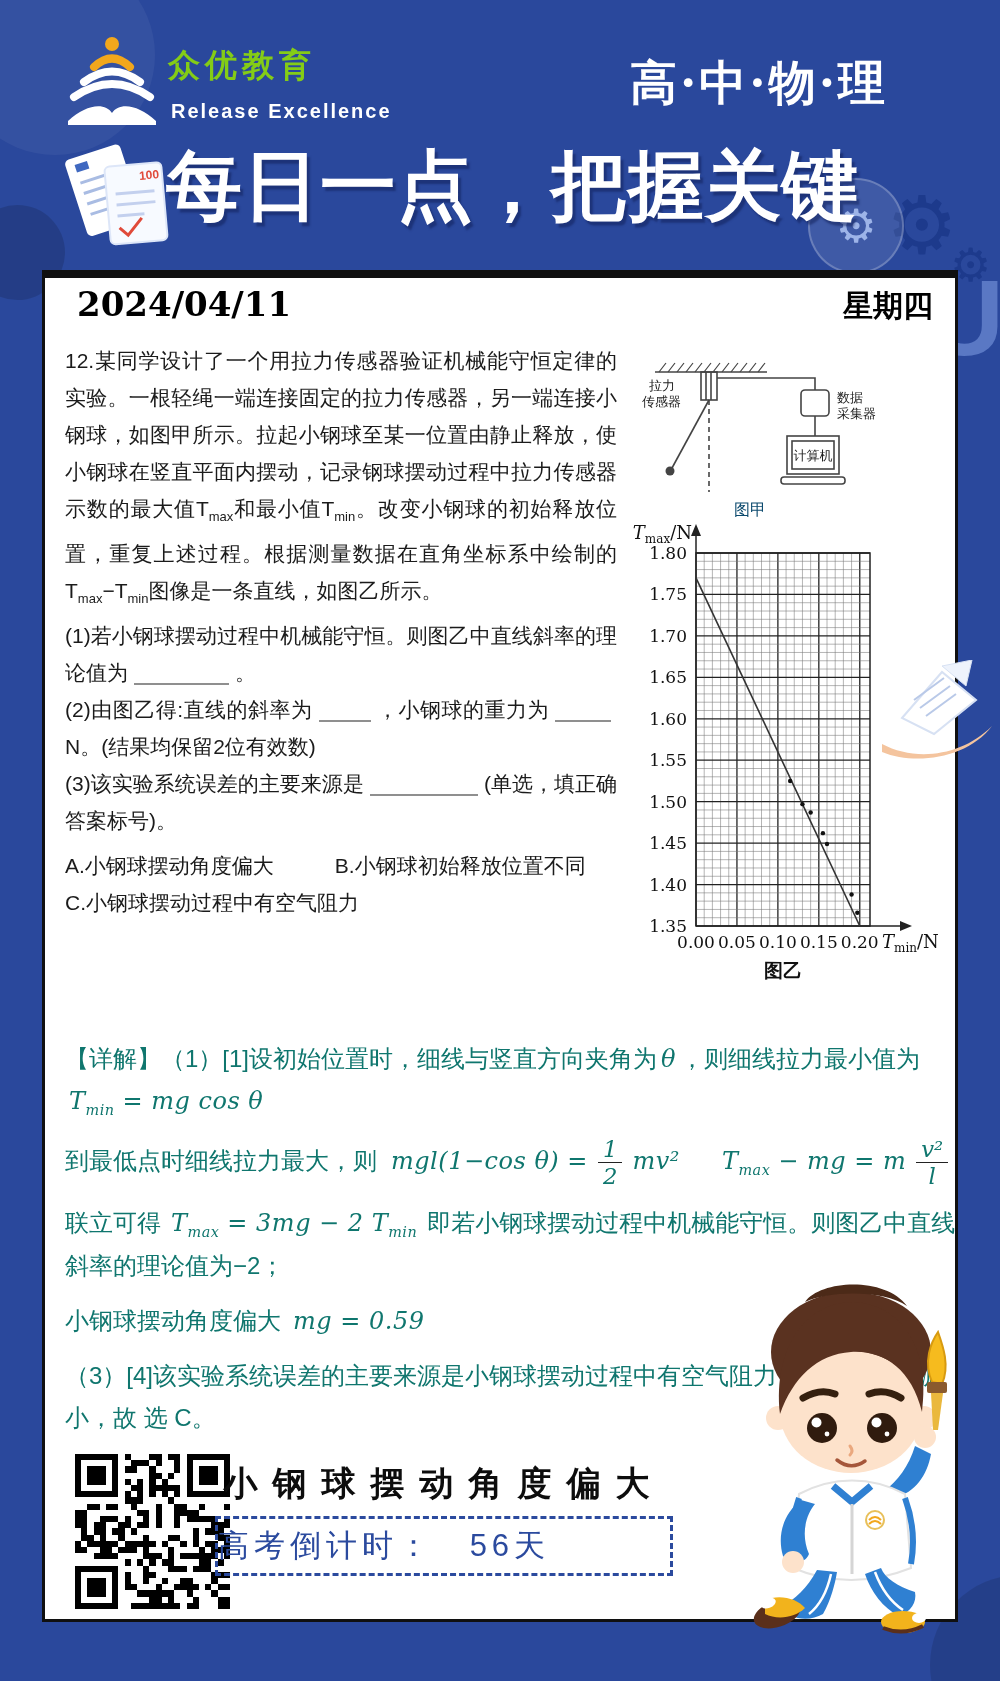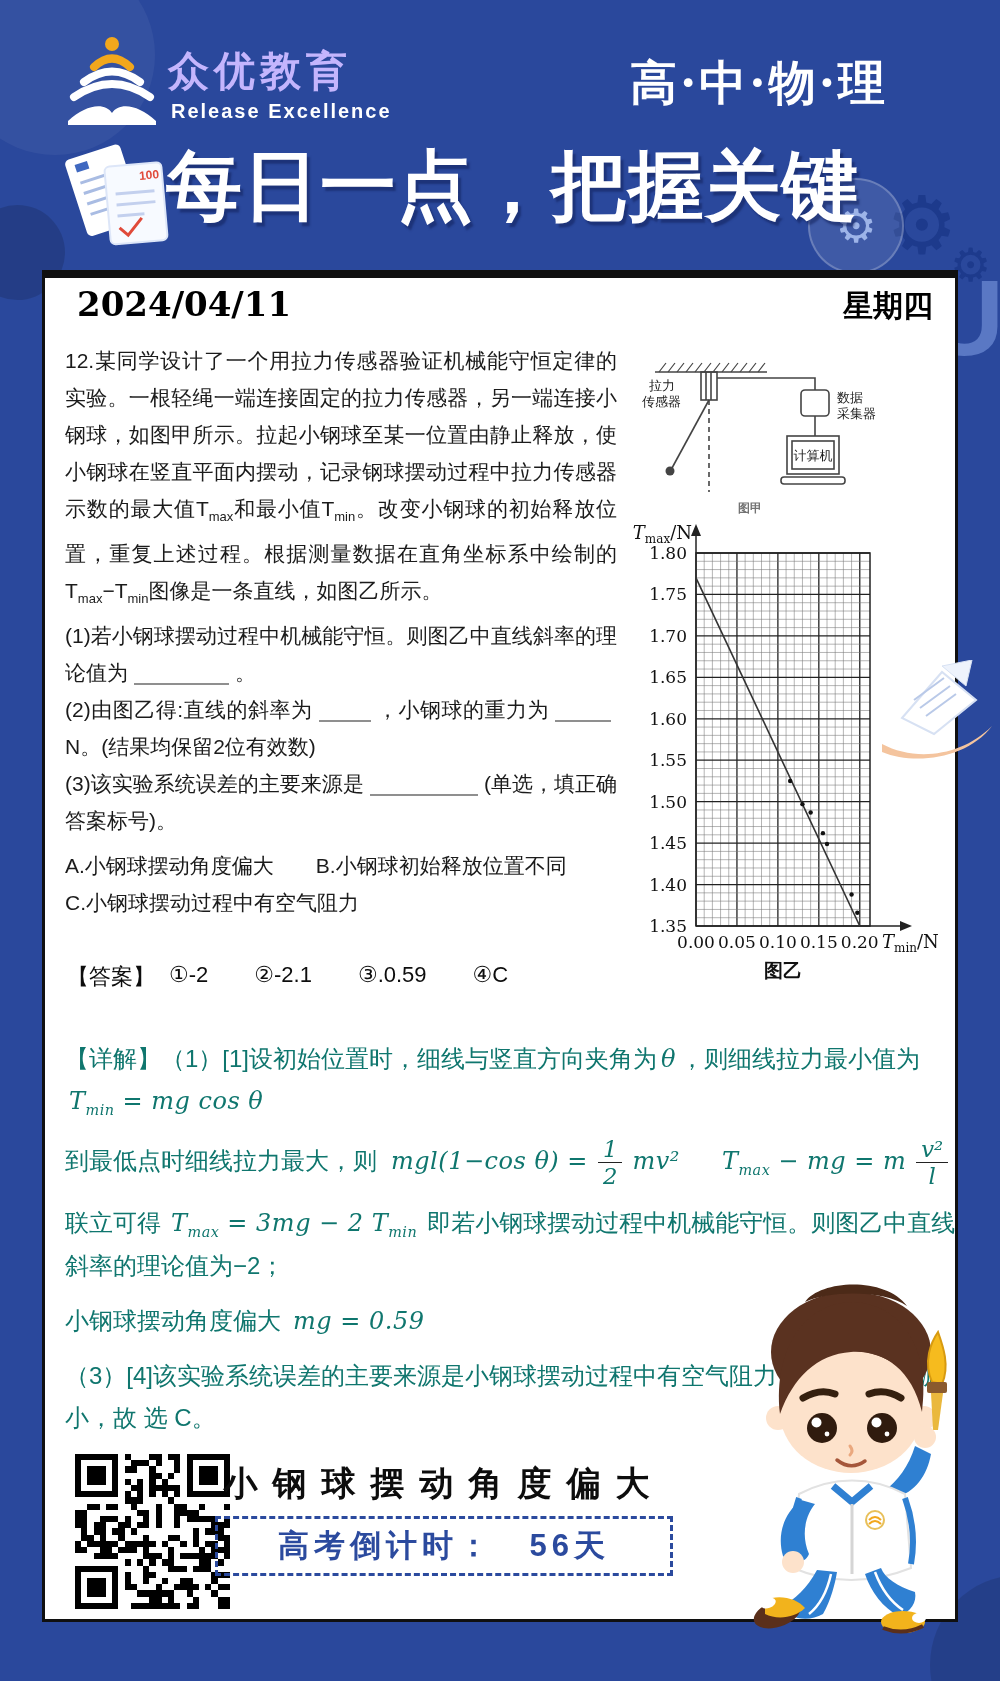--- a/index.html
+++ b/index.html
@@ -13,21 +13,21 @@
   .bubble{position:absolute;left:808px;top:178px;width:92px;height:92px;border-radius:50%;
           background:rgba(255,255,255,.10);border:2px solid rgba(255,255,255,.22);
           display:flex;align-items:center;justify-content:center;z-index:1}
   .bubble span{font-size:46px;color:#9db4e8}
   .gear-big{position:absolute;left:886px;top:186px;font-size:80px;color:#1d3a8c;z-index:1;line-height:1}
   .gear-small{position:absolute;left:950px;top:242px;font-size:46px;color:#1d3a8c;z-index:1;line-height:1}
   .uwm{position:absolute;left:926px;top:255px;font:900 108px "Liberation Sans",sans-serif;
        color:rgba(130,160,230,.55);z-index:1}
   
   .logo{position:absolute;left:58px;top:34px;z-index:2}
-  .brand-name{position:absolute;left:168px;top:44px;color:#c4b5fd;font-size:41px;font-weight:800;
+  .brand-name{position:absolute;left:168px;top:44px;color:#84cc16;font-size:32px;font-weight:800;
               letter-spacing:5px;z-index:2}
   .brand-slogan{position:absolute;left:171px;top:100px;color:#fff;font-size:20px;font-weight:700;
                 letter-spacing:2px;z-index:2}
   .subject{position:absolute;left:630px;top:52px;color:#fff;font:900 47px "DejaVu Serif",serif;
            letter-spacing:3px;z-index:2}
   .main-title{position:absolute;left:166px;top:136px;width:790px;color:#fff;
               font-size:76px;font-weight:900;letter-spacing:1px;white-space:nowrap;
               text-shadow:3px 4px 2px rgba(15,30,85,.5);z-index:2}
   .docs-icon{position:absolute;left:60px;top:134px;z-index:2}
   .plane-deco{position:absolute;left:876px;top:660px;z-index:6}
@@ -39,24 +39,24 @@
   .date{font:700 34px "DejaVu Serif",serif;color:#000}
   .weekday{font:700 30px "DejaVu Serif",serif;color:#000}
   
   .q-left{position:absolute;left:20px;top:64px;width:552px;font-size:21px;line-height:37px;
           color:#1b1b1b;text-align:justify}
   .q-para{margin:0}
   .q-left sub{font-size:13px}
   .blank{display:inline-block;border-bottom:2px solid #8f8f8f;height:1em;margin:0 6px;
          transform:translateY(5px)}
   .gap{display:inline-block}
-  .q-options{display:flex;gap:42px;margin-top:8px}
+  .q-options{display:flex;gap:61px;margin-top:8px}
   
   .fig-jia{position:absolute;left:570px;top:80px;width:335px;height:180px}
-  .fig-cap{position:absolute;font-weight:700;font-size:12px;color:#737373}
+  .fig-cap{position:absolute;font-weight:400;font-size:16px;color:#0c4a6e}
   .cap-jia{left:90px;top:142px;width:90px;text-align:center}
   .fig-yi{position:absolute;left:565px;top:202px;width:365px;height:505px}
   .fig-jia svg text{font-size:13px;fill:#222;font-family:"Liberation Sans",sans-serif}
   .tick{font:17px "DejaVu Serif",serif;fill:#111}
   .axlab{font:18px "DejaVu Serif",serif;fill:#111}
   .chart-cap{font:700 19px "Liberation Sans",sans-serif;fill:#111;text-anchor:middle}
   
   .answer-row{position:absolute;left:22px;top:684px;font-size:22px;color:#0d0d0d;display:flex}
   .ans-label{margin-right:14px}
   .ans-item{margin-right:46px}
@@ -72,22 +72,22 @@
   .frac .num{border-bottom:1.6px solid #222;padding:0 5px}
   .frac .den{padding:0 5px}
   
   .qr{position:absolute;left:30px;top:1176px;width:155px;height:155px}
   .promo-col{position:absolute;left:170px;top:1176px;width:458px}
   .vip-banner{height:47px;background:#2b4a9e;border:1px solid #1d3a8c;color:#fff;
               font-size:30px;font-weight:800;letter-spacing:11px;display:flex;
               align-items:center;justify-content:center}
   .scan-text{margin-top:7px;font-size:34px;font-weight:900;letter-spacing:15px;color:#0d0d0d;
              text-align:center;white-space:nowrap}
-  .countdown{margin-top:9px;border:3px dashed #2b4a9e;padding:6px 0;text-align:center;
-             color:#2b4a9e;font-weight:700;font-size:31px;letter-spacing:5px}
+  .countdown{margin-top:9px;border:3px dashed #2b4a9e;padding:6px 0;
+             color:#2b4a9e;font-weight:400;font-size:31px;letter-spacing:5px}
   .countdown .val{margin-left:22px}
   .mascot{position:absolute;left:690px;top:984px;z-index:4}
 </style>
 </head>
 <body>
 
 <div class="circ c1"></div>
 <div class="circ c2"></div>
 <div class="circ c3"></div>
 <div class="gear-big">⚙</div>
@@ -281,27 +281,20 @@
         <circle cx="180.16470588235296" cy="300.94444444444457" r="2.2" fill="#111"></circle>
         <circle cx="192.4470588235294" cy="324.1533333333333" r="2.2" fill="#111"></circle>
         <circle cx="200.63529411764708" cy="332.4422222222222" r="2.2" fill="#111"></circle>
         <circle cx="212.91764705882352" cy="353.16444444444454" r="2.2" fill="#111"></circle>
         <circle cx="217.01176470588234" cy="363.94" r="2.2" fill="#111"></circle>
         <circle cx="241.5764705882353" cy="414.5022222222224" r="2.2" fill="#111"></circle>
         <circle cx="247.30823529411765" cy="432.73777777777775" r="2.2" fill="#111"></circle>
       </svg>
   </div>
 
-  <div class="answer-row">
-    <span class="ans-label">【答案】</span>
-    <span class="ans-item">①-2</span>
-    <span class="ans-item">②-2.1</span>
-    <span class="ans-item">③.0.59</span>
-    <span class="ans-item">④C</span>
-  </div>
 
   <div class="detail">
     <div class="ex-line"><span>【详解】（1）[1]设初始位置时，细线与竖直方向夹角为</span><span class="math">θ</span><span>，则细线拉力最小值为</span><span class="gap" style="width: 14px;"></span><span class="math">T<sub>min</sub></span><span class="math">= mg cos θ</span></div>
     <div class="ex-line"><span>到最低点时细线拉力最大，则</span><span class="gap" style="width: 10px;"></span><span class="math">mgl(1−cos θ) =</span><span class="frac">
           <span class="num">1</span>
           <span class="den">2</span>
         </span><span class="math">mv²</span><span class="gap" style="width: 34px;"></span><span class="math">T<sub>max</sub></span><span class="math">− mg = m</span><span class="frac">
           <span class="num">v²</span>
           <span class="den">l</span>
         </span></div>

